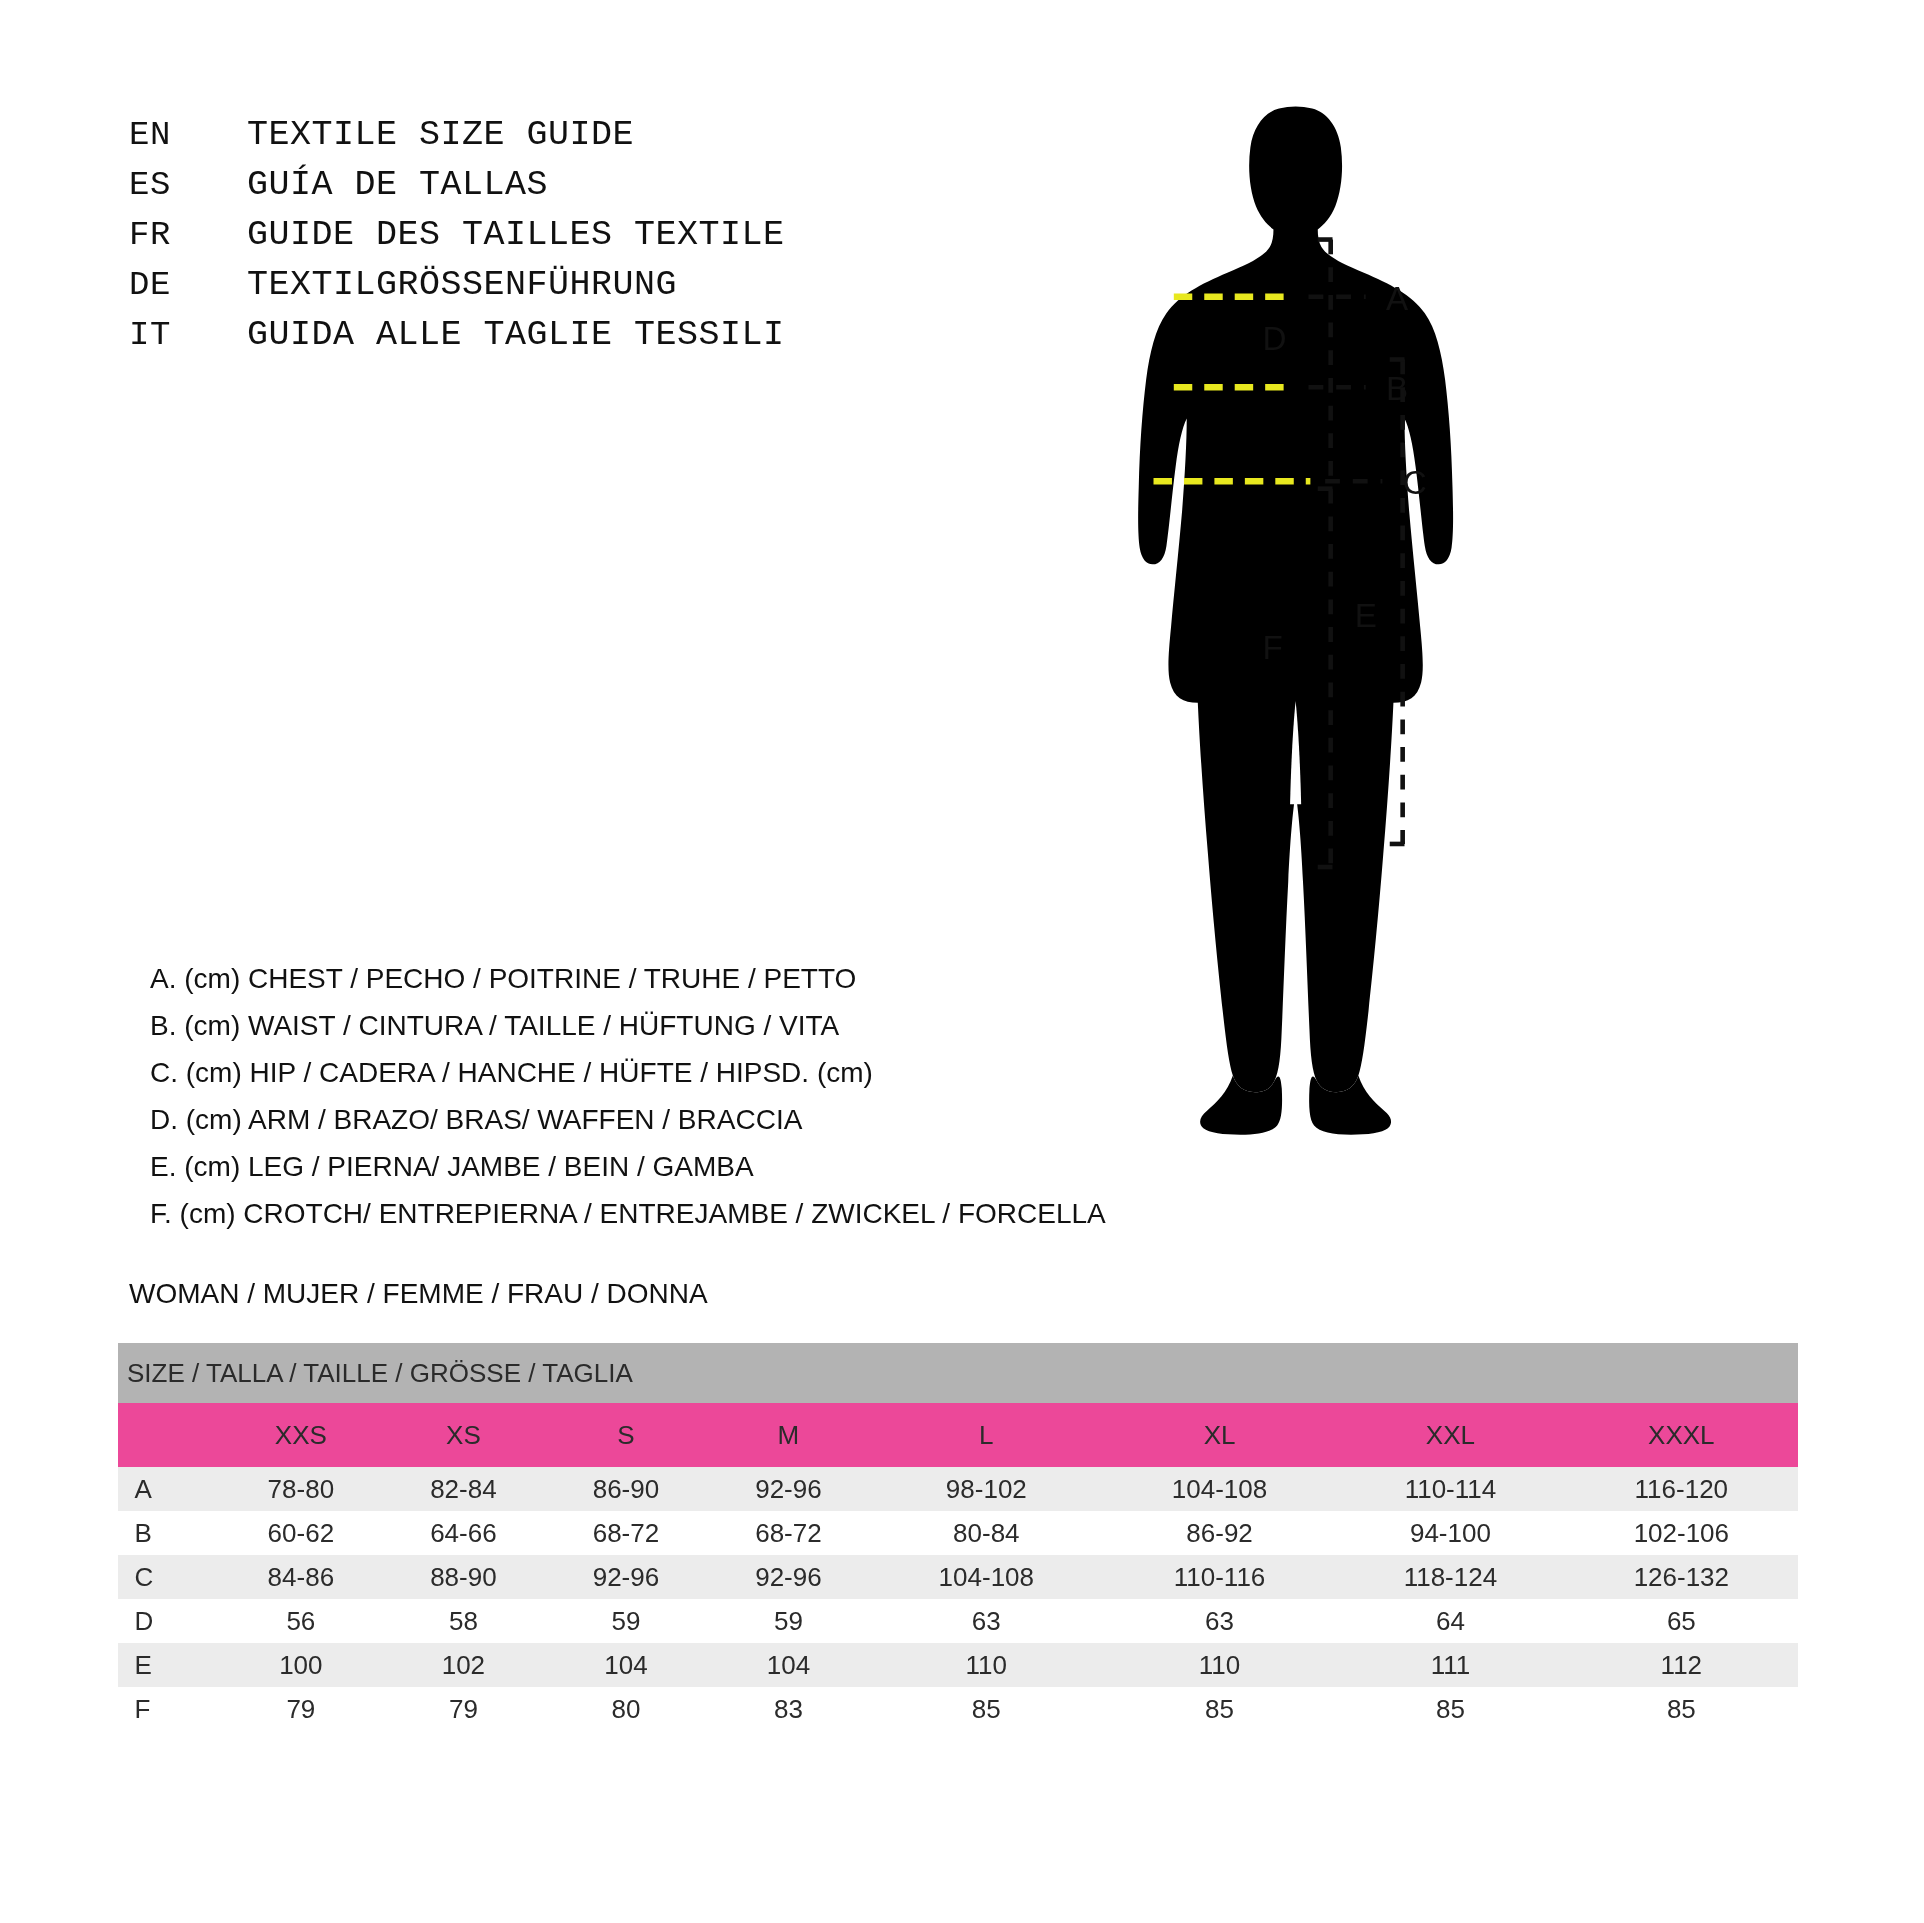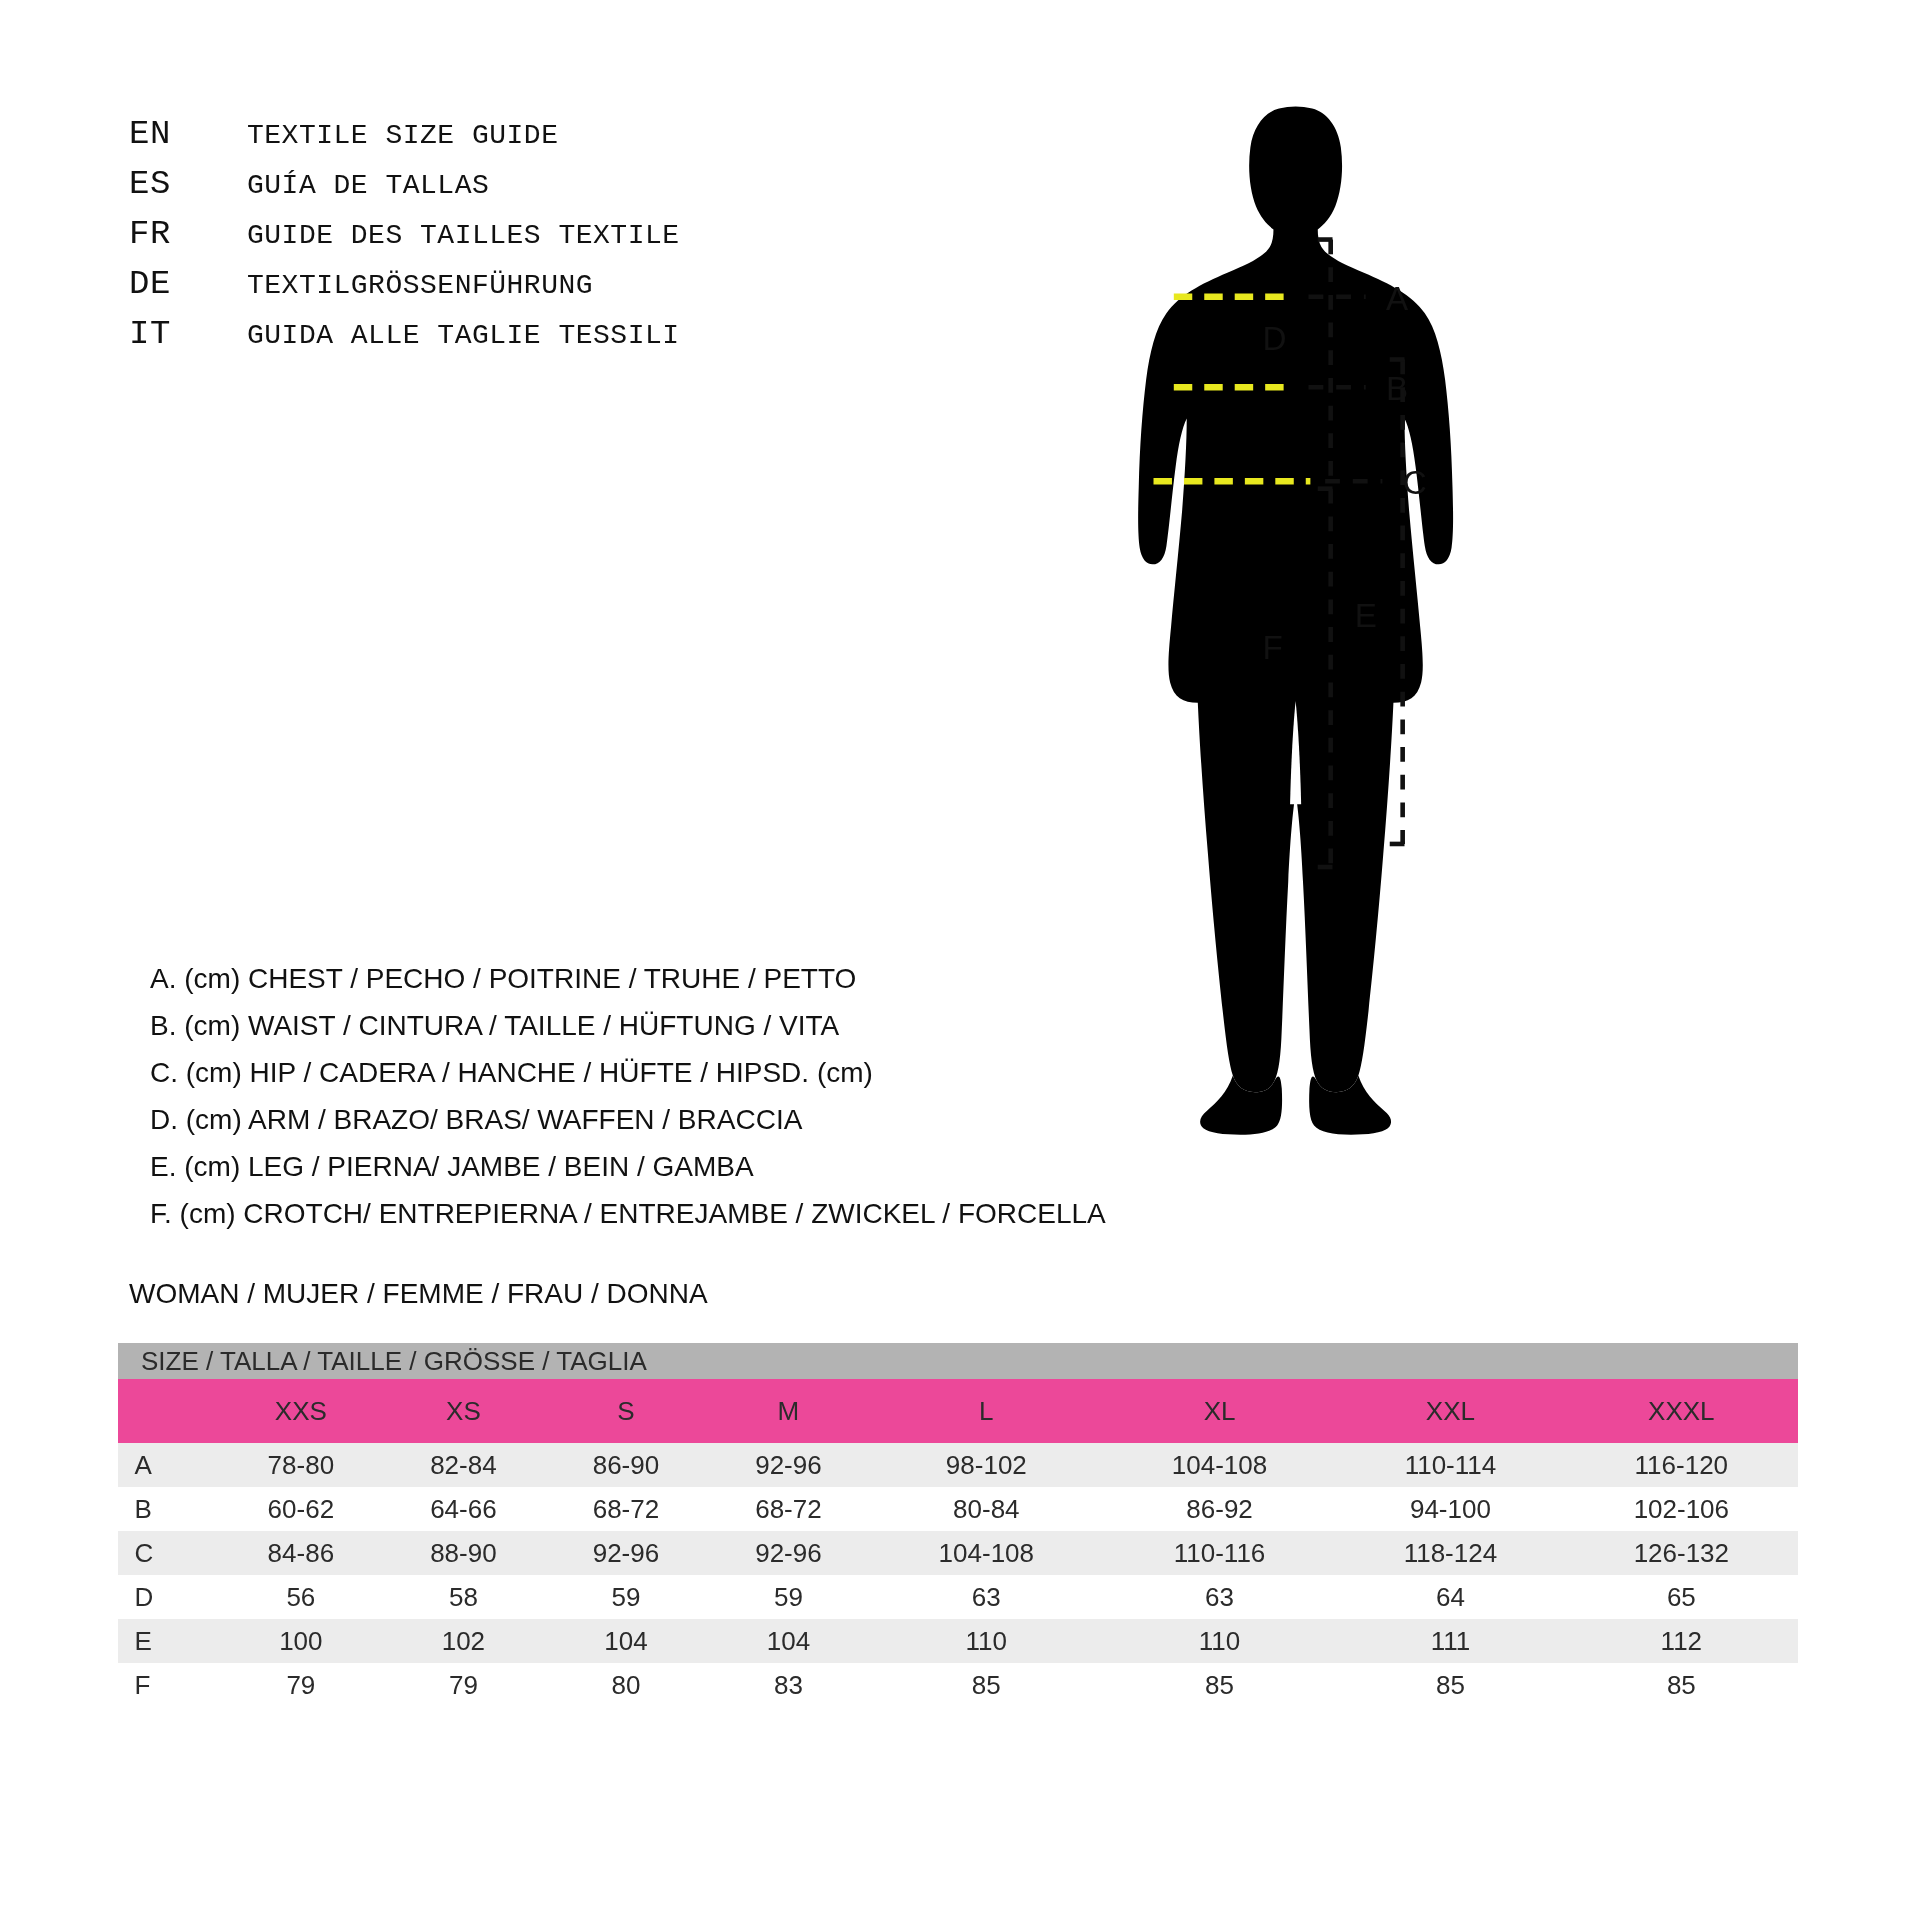--- a/index.html
+++ b/index.html
@@ -29,21 +29,21 @@
     height: 50px;
     font-family: Liberation Mono, monospace;
   }
   .title-lang {
     width: 118px;
     font-size: 34px;
     letter-spacing: 0.5px;
     color: #111;
   }
   .title-text {
-    font-size: 28px;
+    font-size: 35px;
     letter-spacing: 0.5px;
     color: #111;
   }
 
   
   #legend-block {
     position: absolute;
     left: 129px;
     top: 955px;
     width: 1089px;
@@ -80,22 +80,22 @@
   #size-table td, #size-table th {
     padding: 0;
     height: 44px;
     font-weight: normal;
     text-align: center;
     vertical-align: middle;
   }
   #size-table .hdr-row td {
     background: #b3b3b3;
     text-align: left;
-    padding-left: 23px;
-    height: 36px;
+    padding-left: 9px;
+    height: 60px;
     font-size: 26px;
     color: #2b2b2b;
   }
   #size-table .col-label {
     width: 85px;
     text-align: left;
     padding-left: 16.6px;
   }
   #size-table tbody tr.shade td {
     background: #ececec;

